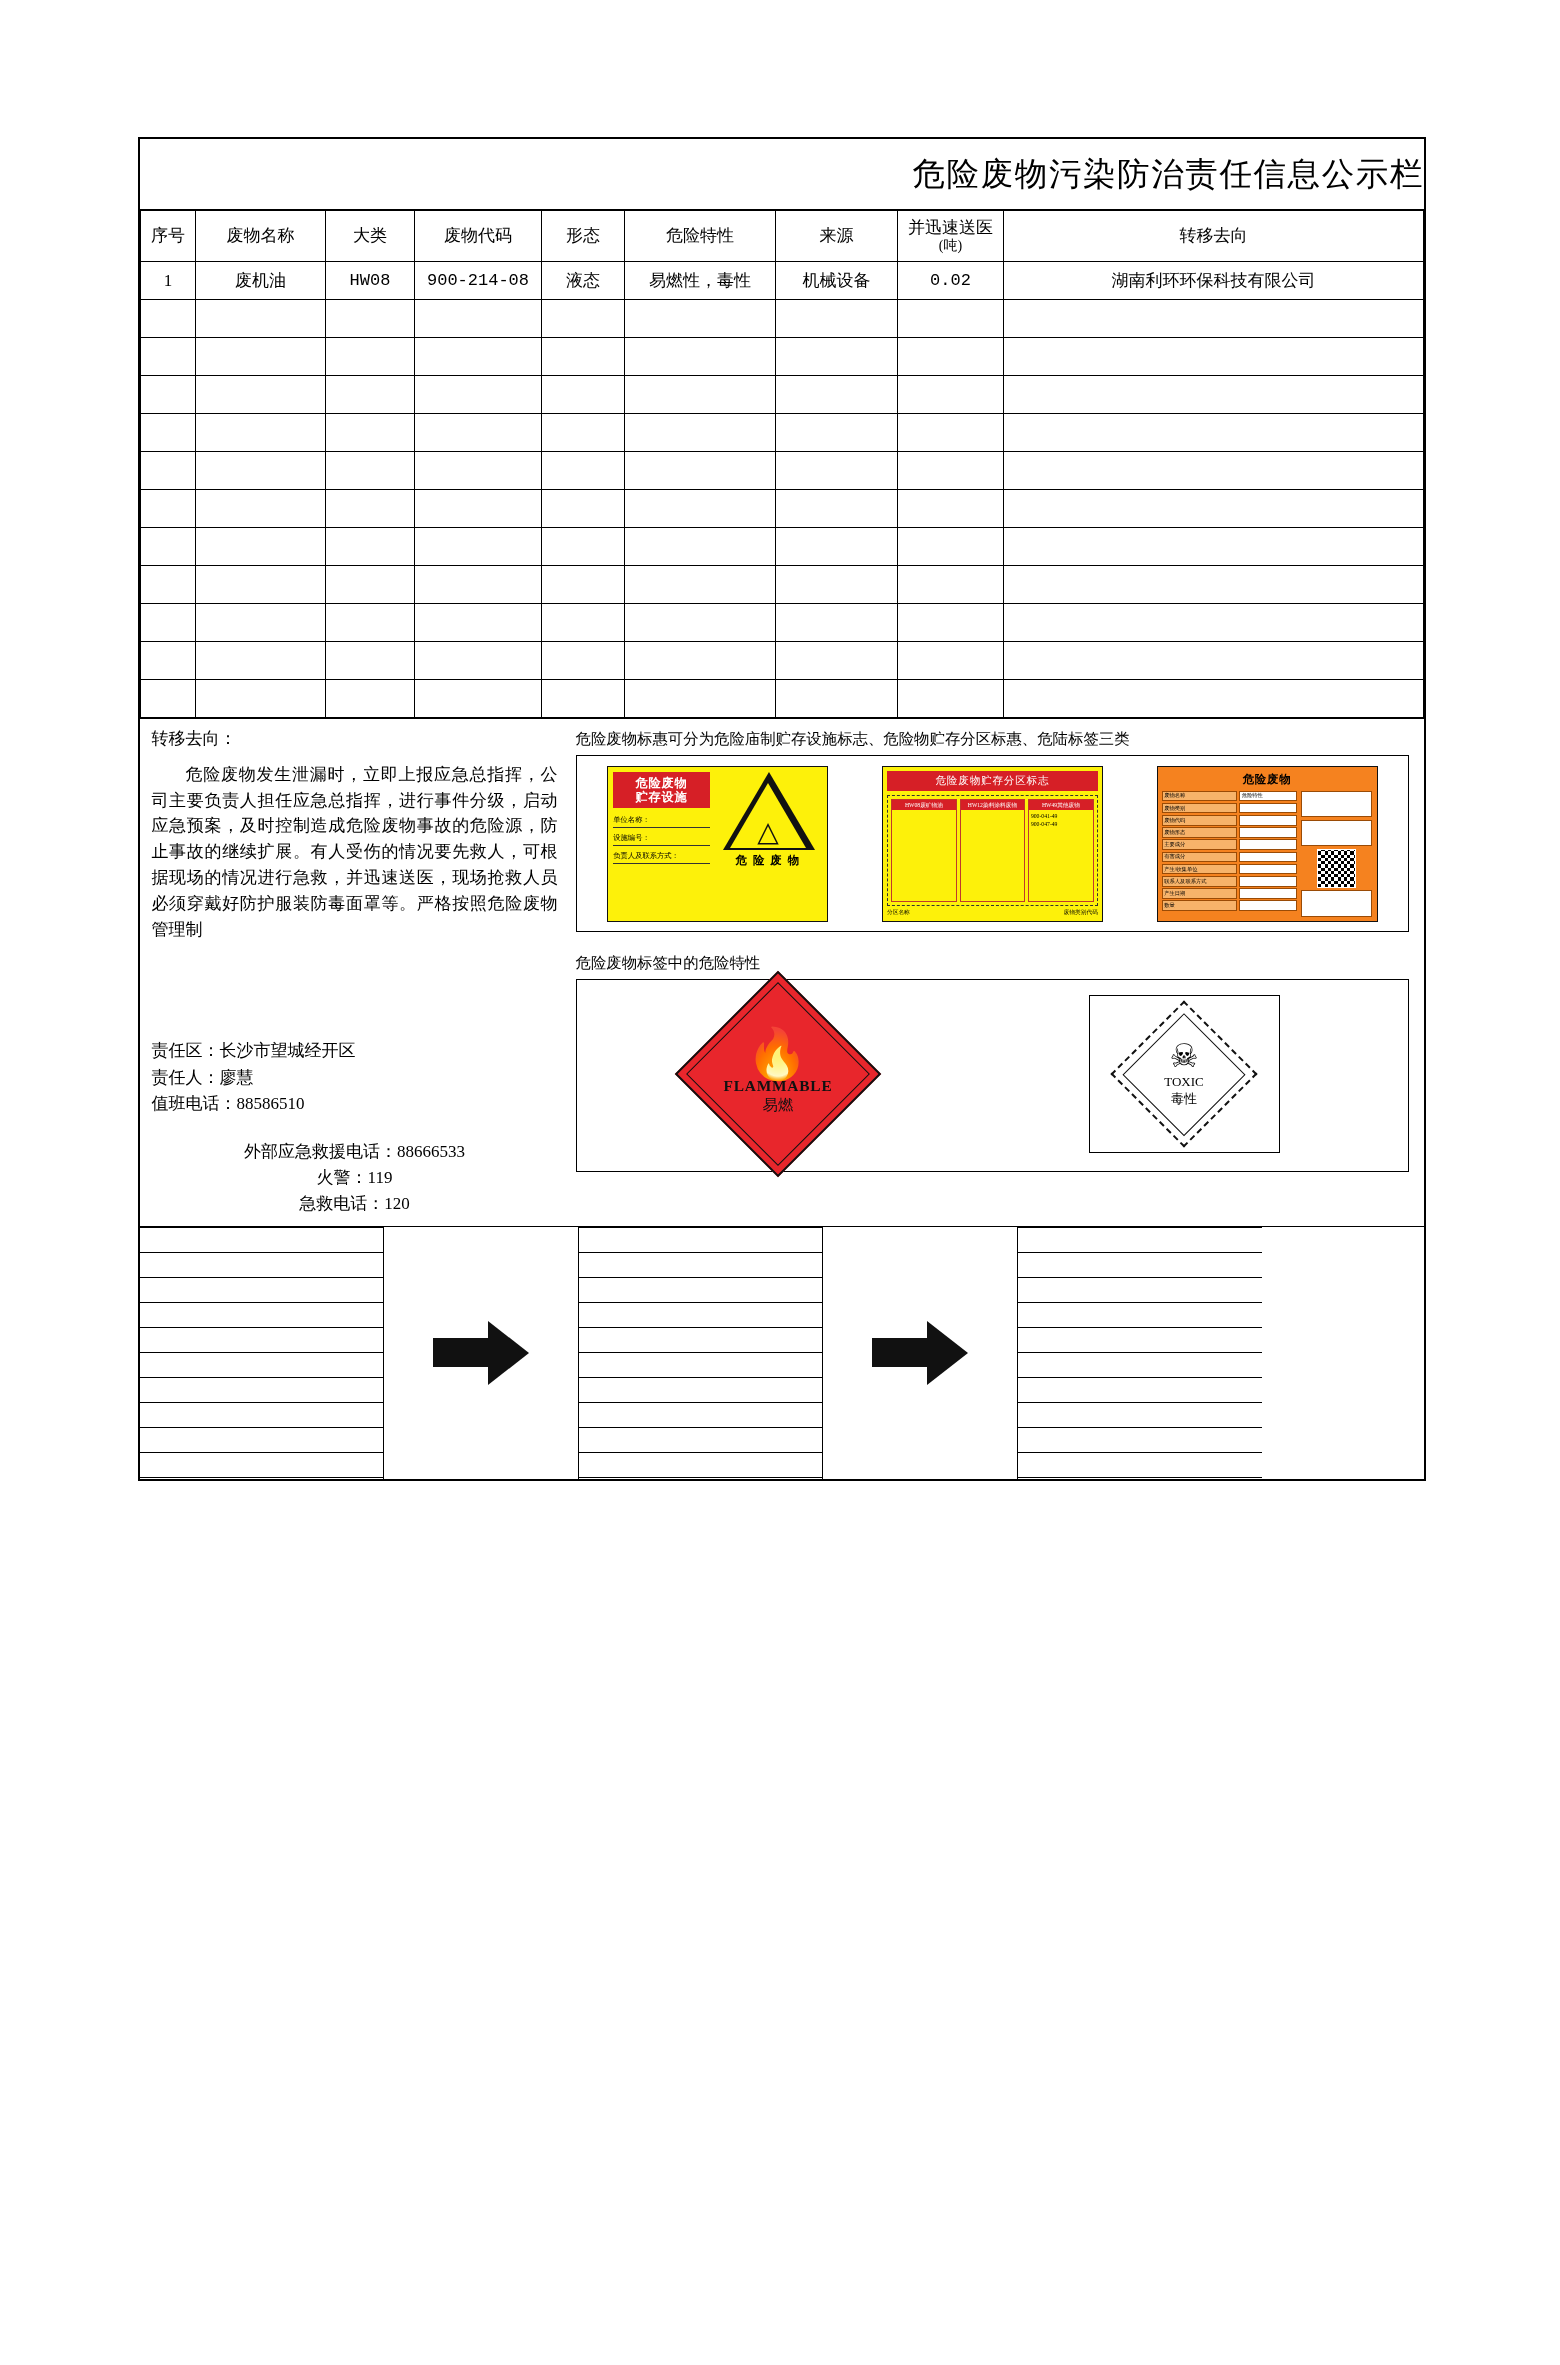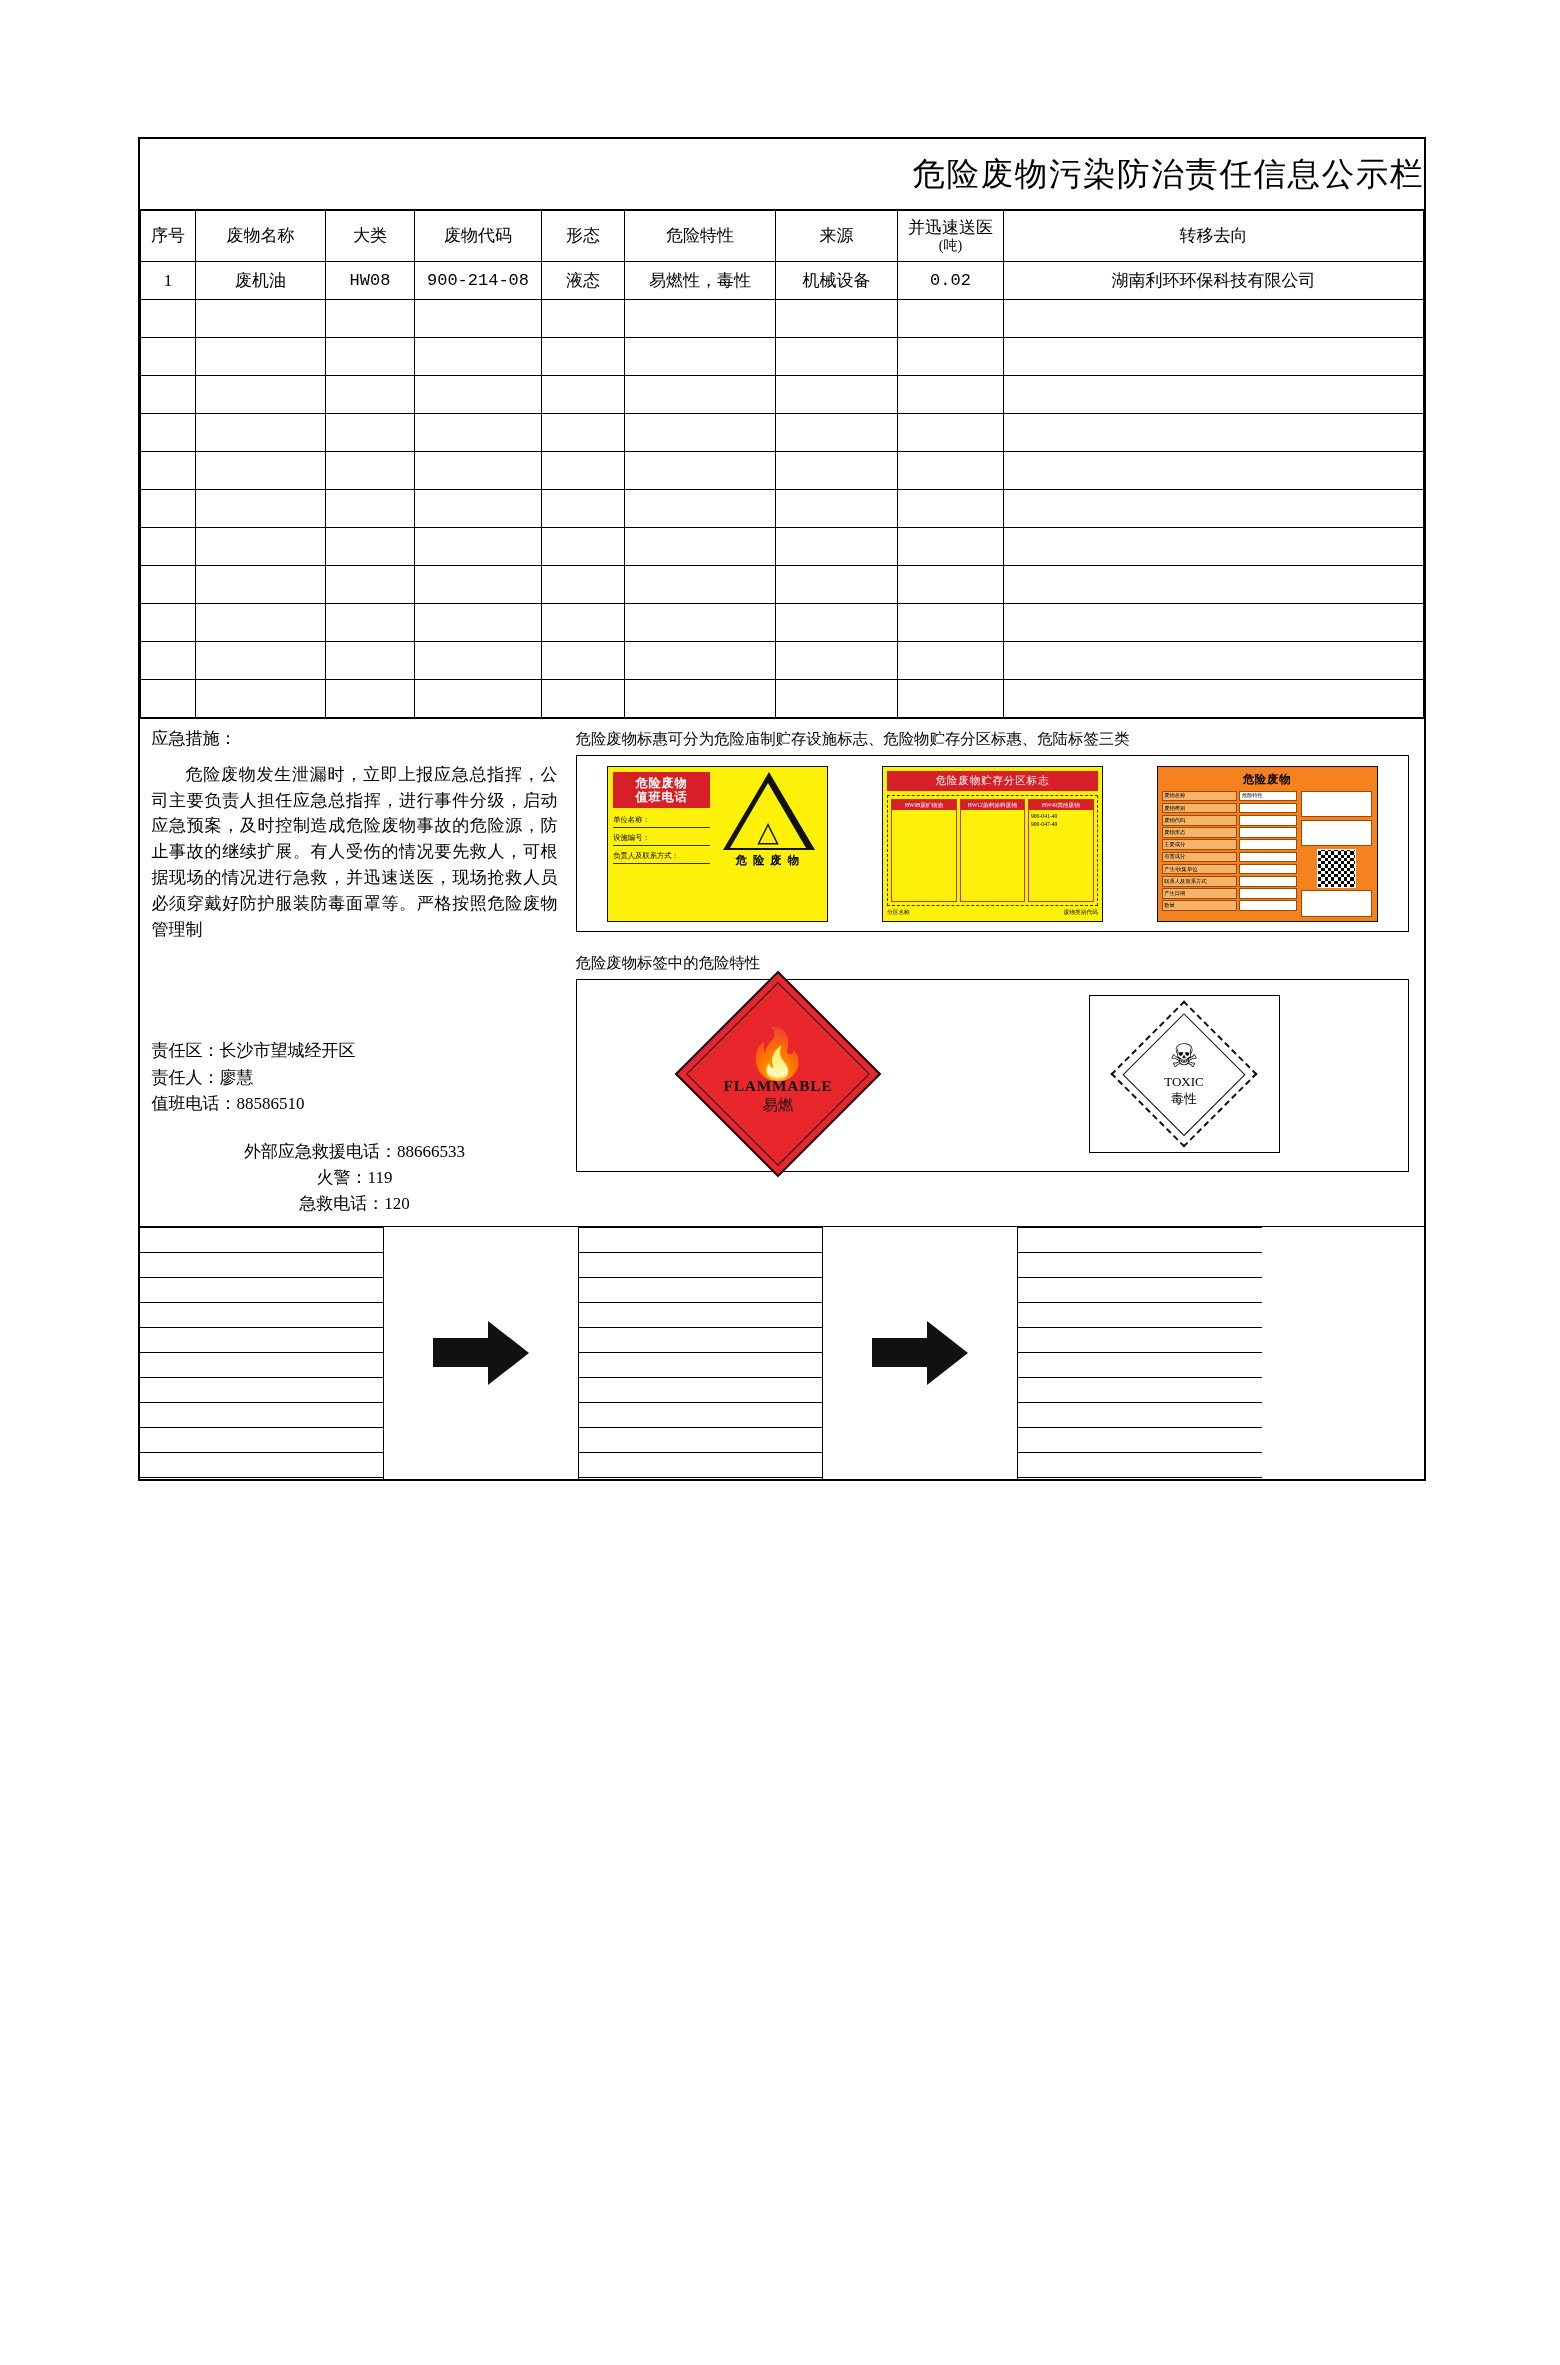--- a/index.html
+++ b/index.html
@@ -527,21 +527,21 @@
           <td></td>
           <td></td>
           <td></td>
         </tr>
     </tbody>
   </table>
 
   <div class="mid">
 
     <div class="mid-left">
-      <div class="lbl">应急措施：</div>
+      <div class="lbl">转移去向：</div>
       <div class="para">危险废物发生泄漏时，立即上报应急总指挥，公司主要负责人担任应急总指挥，进行事件分级，启动应急预案，及时控制造成危险废物事故的危险源，防止事故的继续扩展。有人受伤的情况要先救人，可根据现场的情况进行急救，并迅速送医，现场抢救人员必须穿戴好防护服装防毒面罩等。严格按照危险废物管理制</div>
 
       <div class="resp-block">
         <div>责任区：长沙市望城经开区</div>
         <div>责任人：廖慧</div>
         <div>值班电话：88586510</div>
       </div>
 
       <div class="resp-block2">
         <div>外部应急救援电话：88666533</div>
@@ -553,21 +553,21 @@
     <div class="mid-right">
 
       <div class="cap">危险废物标惠可分为危险庙制贮存设施标志、危险物贮存分区标惠、危陆标签三类</div>
 
       <div class="box signs-row">
 
         <div class="sign-y">
           <div class="sign-y-left">
             <div class="sign-y-title">
               <div>危险废物</div>
-              <div>值班电话</div>
+              <div>贮存设施</div>
             </div>
             <div class="sign-y-lines">
               <div>单位名称：</div>
               <div>设施编号：</div>
               <div>负责人及联系方式：</div>
             </div>
           </div>
           <div class="sign-y-right">
             <div class="tri-wrap">
               <div class="tri-outer"></div>

